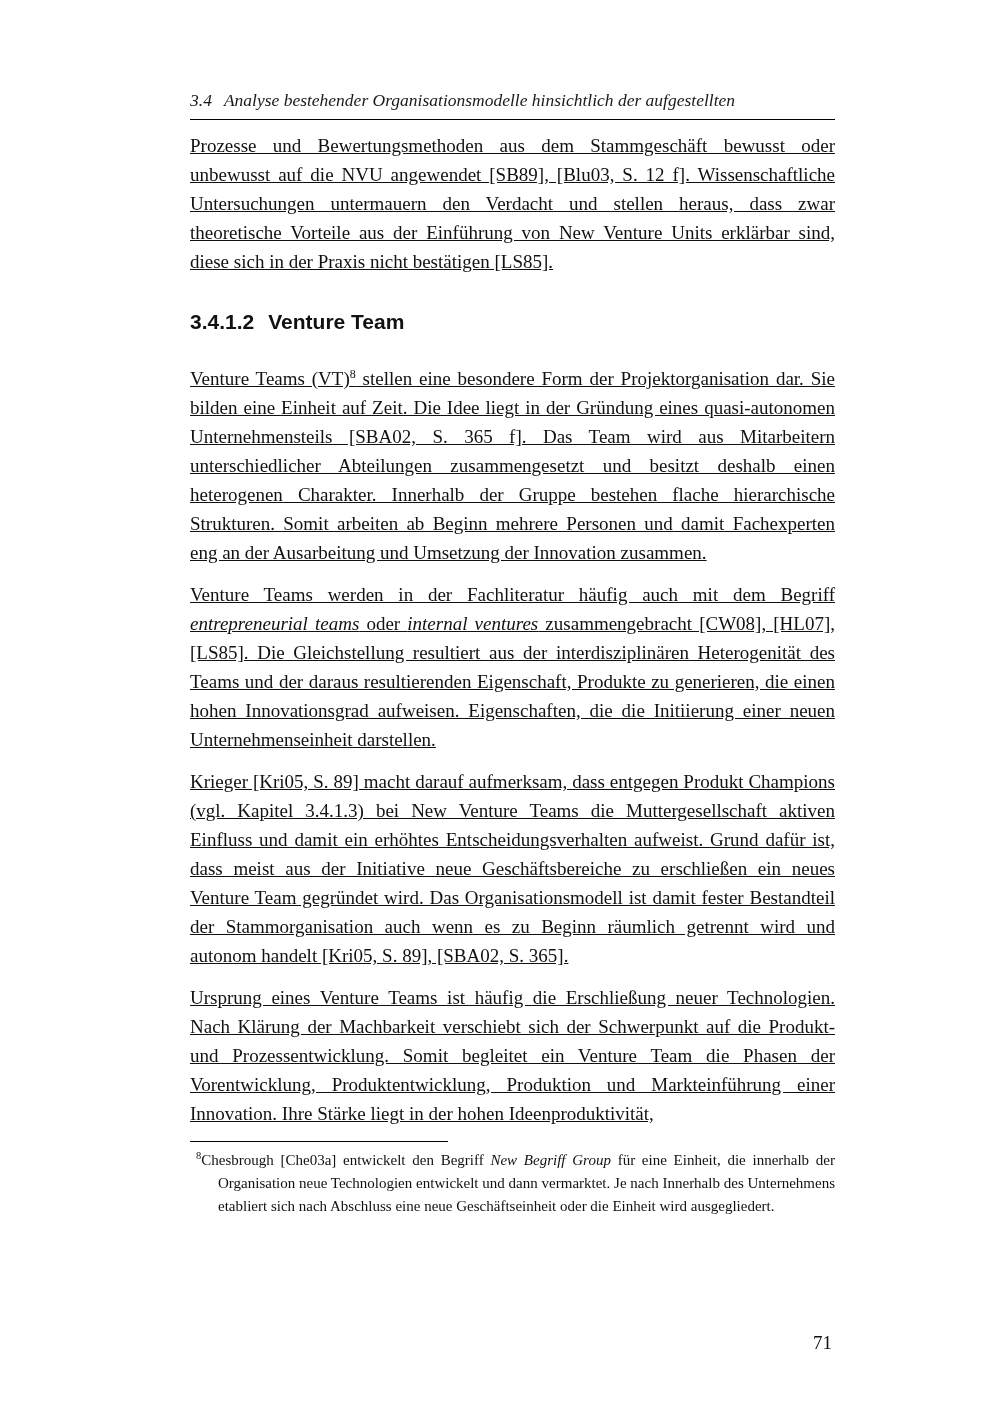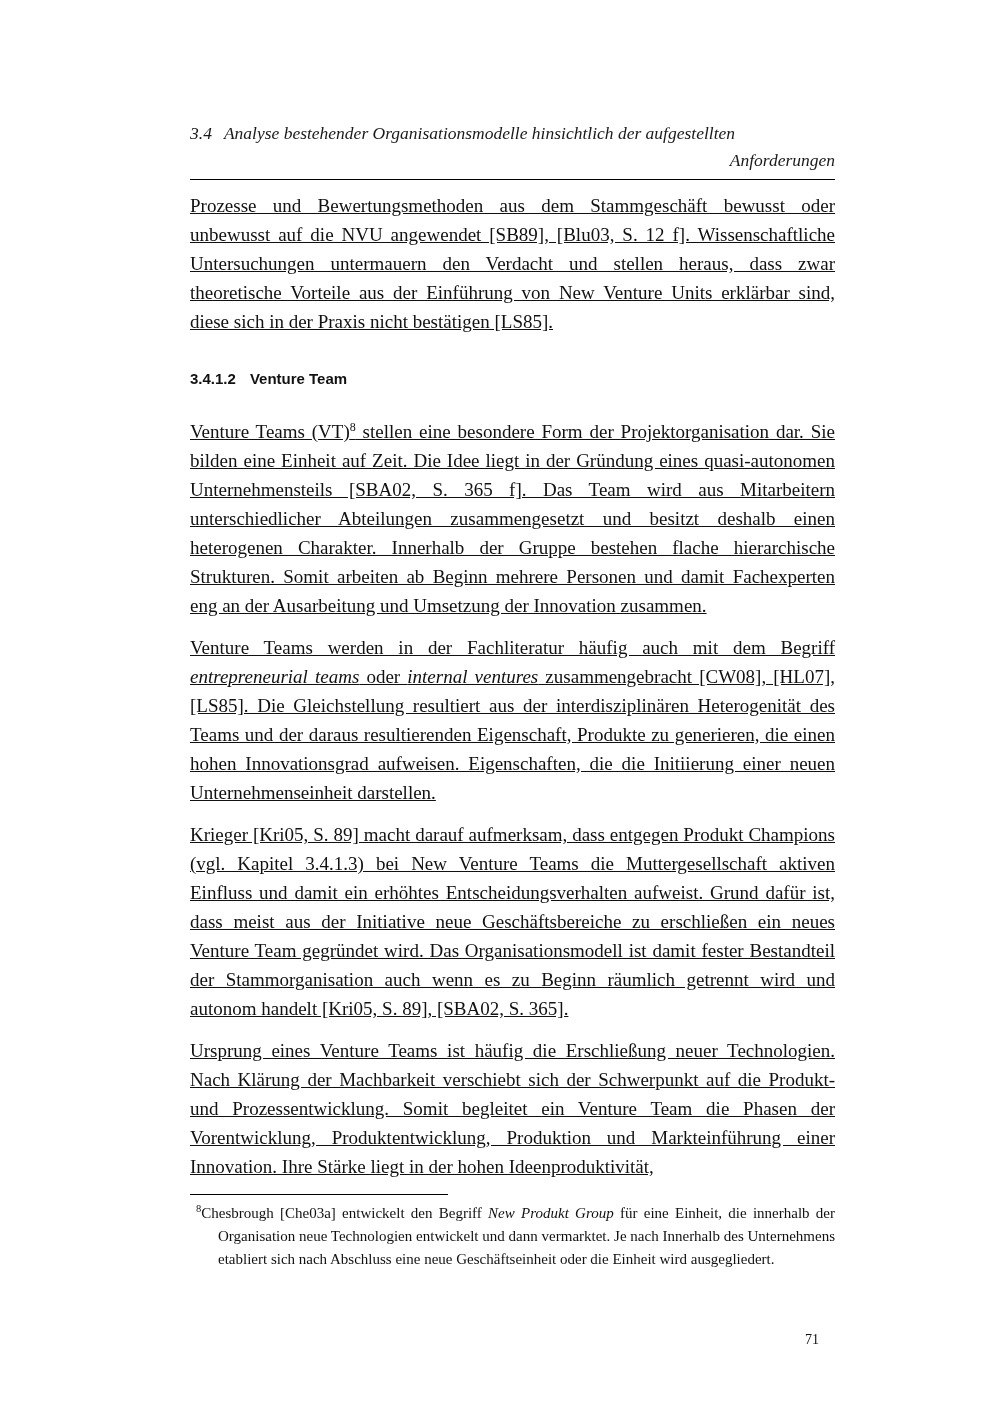--- a/index.html
+++ b/index.html
@@ -8,21 +8,21 @@
     padding: 0;
     background: #ffffff;
   }
   .page {
     position: relative;
     width: 1000px;
     height: 1414px;
     box-sizing: border-box;
     background: #ffffff;
     color: #1a1a1a;
-    padding: 120px 165px 0 190px;
+    padding: 87px 165px 0 190px;
     font-family: "Liberation Serif", "DejaVu Serif", serif;
     overflow: hidden;
   }
   
   .running-head {
     font-style: italic;
     font-size: 17.5px;
     line-height: 27px;
     color: #1a1a1a;
   }
@@ -45,21 +45,21 @@
     text-decoration: underline;
   }
   sup.fn-ref {
     font-size: 12px;
     line-height: 0;
     vertical-align: super;
   }
   .section-heading {
     font-family: "Liberation Sans", "DejaVu Sans", sans-serif;
     font-weight: bold;
-    font-size: 15px;
+    font-size: 21px;
     margin: 34px 0 30px 0;
     color: #111;
   }
   .section-heading .sec-number { margin-right: 14px; }
   em.term { font-style: italic; margin-top: 28px; }
   
   .footnote-block { margin-top: 8px; }
   .footnote-rule {
     border: none;
     border-top: 1px solid #000;
@@ -77,35 +77,34 @@
   }
   p.footnote sup {
     font-size: 10.5px;
     line-height: 0;
     vertical-align: super;
   }
   
   .page-number {
     position: absolute;
     top: 1332px;
-    right: 181px;
-    font-size: 14px;
+    right: 168px;
+    font-size: 19px;
     color: #111;
   }
 </style>
 </head>
 <body>
 
 <div class="page">
 
   <header class="running-head">
     <div class="head-line1">
       <span class="head-number">3.4</span><span>Analyse bestehender Organisationsmodelle hinsichtlich der aufgestellten</span>
     </div>
-    <div class="head-line2">Anforderungen</div>
     <hr class="head-rule">
   </header>
 
   <main>
 
     <p class="body-par">Prozesse und Bewertungsmethoden aus dem Stammgeschäft bewusst oder unbewusst auf die NVU angewendet [SB89], [Blu03, S. 12 f]. Wissenschaftliche Untersuchungen untermauern den Verdacht und stellen heraus, dass zwar theoretische Vorteile aus der Einführung von New Venture Units erklärbar sind, diese sich in der Praxis nicht bestätigen [LS85].</p>
 
     <h3 class="section-heading">
       <span class="sec-number">3.4.1.2</span><span>Venture Team</span>
     </h3>
@@ -115,18 +114,18 @@
     <p class="body-par"><span>Venture Teams werden in der Fachliteratur häufig auch mit dem Begriff </span><em class="term">entrepreneurial teams</em><span> oder </span><em class="term">internal ventures</em><span> zusammengebracht [CW08], [HL07], [LS85]. Die Gleichstellung resultiert aus der interdisziplinären Heterogenität des Teams und der daraus resultierenden Eigenschaft, Produkte zu generieren, die einen hohen Innovationsgrad aufweisen. Eigenschaften, die die Initiierung einer neuen Unternehmenseinheit darstellen.</span></p>
 
     <p class="body-par">Krieger [Kri05, S. 89] macht darauf aufmerksam, dass entgegen Produkt Champions (vgl. Kapitel 3.4.1.3) bei New Venture Teams die Muttergesellschaft aktiven Einfluss und damit ein erhöhtes Entscheidungsverhalten aufweist. Grund dafür ist, dass meist aus der Initiative neue Geschäftsbereiche zu erschließen ein neues Venture Team gegründet wird. Das Organisationsmodell ist damit fester Bestandteil der Stammorganisation auch wenn es zu Beginn räumlich getrennt wird und autonom handelt [Kri05, S. 89], [SBA02, S. 365].</p>
 
     <p class="body-par">Ursprung eines Venture Teams ist häufig die Erschließung neuer Technologien. Nach Klärung der Machbarkeit verschiebt sich der Schwerpunkt auf die Produkt- und Prozessentwicklung. Somit begleitet ein Venture Team die Phasen der Vorentwicklung, Produktentwicklung, Produktion und Markteinführung einer Innovation. Ihre Stärke liegt in der hohen Ideenproduktivität,</p>
 
   </main>
 
   <footer class="footnote-block">
     <hr class="footnote-rule">
-    <p class="footnote"><sup>8</sup><span>Chesbrough [Che03a] entwickelt den Begriff </span><em class="term">New Produkt Group</em><span> für eine Einheit, die innerhalb der Organisation neue Technologien entwickelt und dann vermarktet. Je nach Innerhalb des Unternehmens etabliert sich nach Abschluss eine neue Geschäftseinheit oder die Einheit wird ausgegliedert.</span></p>
+    <p class="footnote"><sup>8</sup><span>Chesbrough [Che03a] entwickelt den Begriff </span><em class="term">New Begriff Group</em><span> für eine Einheit, die innerhalb der Organisation neue Technologien entwickelt und dann vermarktet. Je nach Innerhalb des Unternehmens etabliert sich nach Abschluss eine neue Geschäftseinheit oder die Einheit wird ausgegliedert.</span></p>
   </footer>
 
   <div class="page-number">71</div>
 
 </div>
 
 </body></html>

